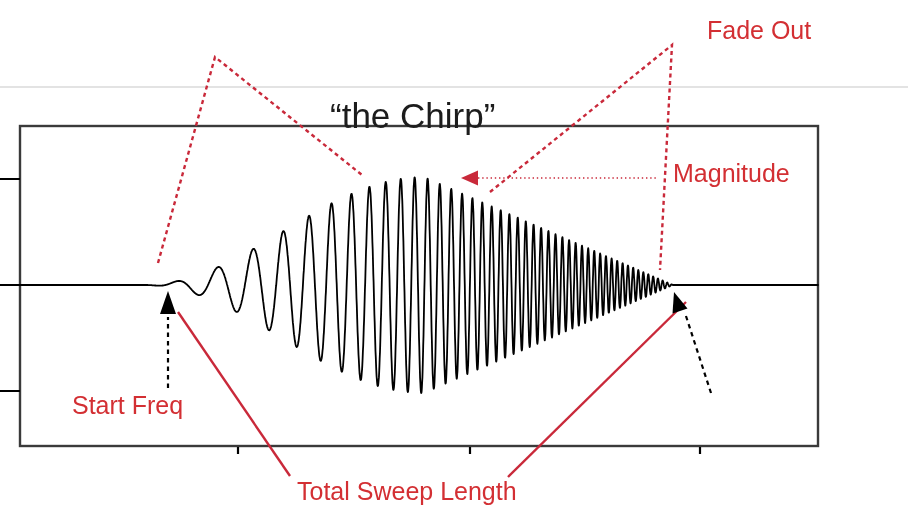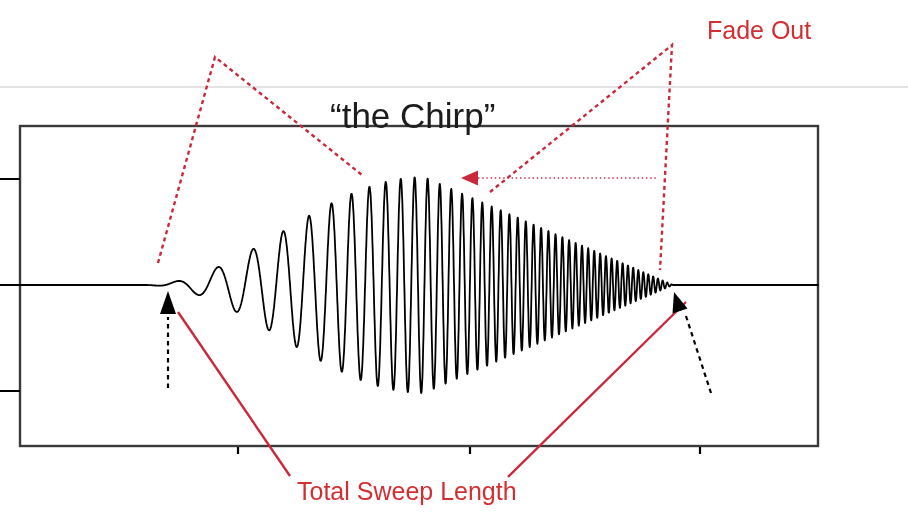--- a/index.html
+++ b/index.html
@@ -76,18 +76,20 @@
 
     <line class="blk-dash" x1="711" y1="393" x2="685" y2="313"></line>
     <polygon class="blk-fill" points="674,292 687.5,308.5 672.5,313.5"></polygon>
   </svg>
 
   <div class="title" style="left:330px;top:50px;margin-top:48px;">“the Chirp”</div>
 
 
   <div class="lbl" style="left:691px;top:18px;margin-left:16px;">Fade Out</div>
 
+  <div class="lbl" style="left:673px;top:161px;">Magnitude</div>
 
+  <div class="lbl" style="left:72px;top:393px;">Start Freq</div>
 
 
   <div class="lbl" style="left:297px;top:479px;">Total Sweep Length</div>
 
 </div>
 
 </body></html>

